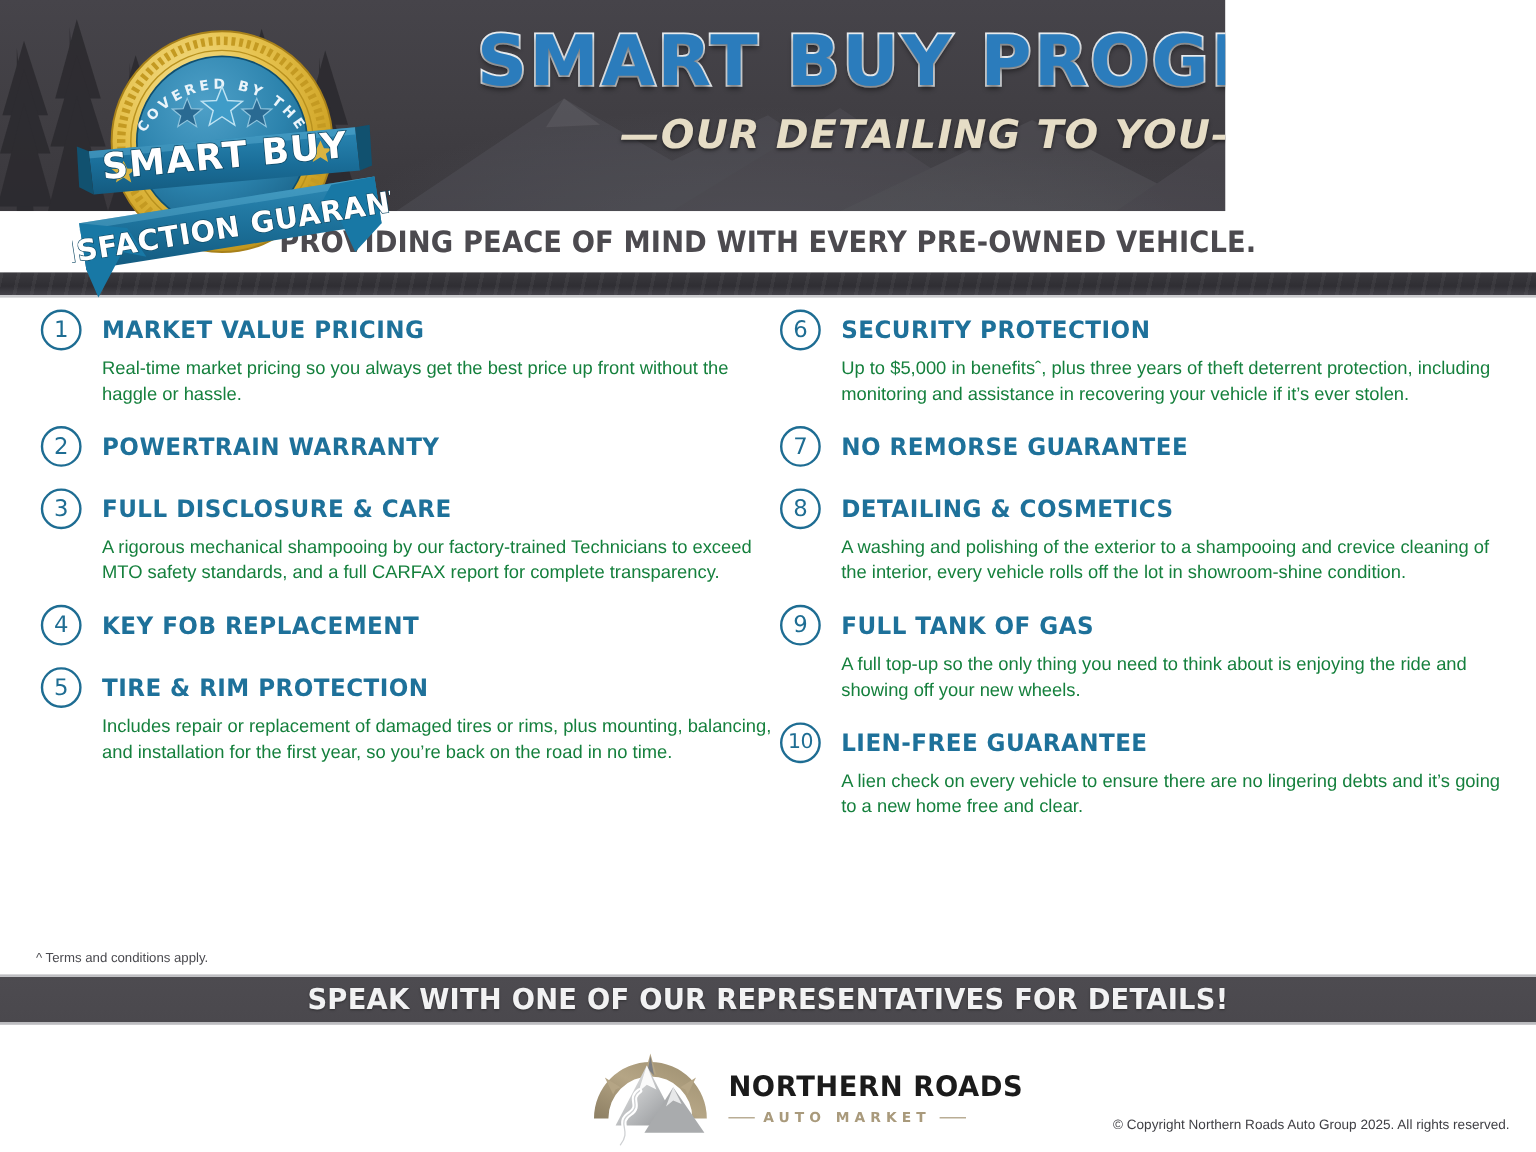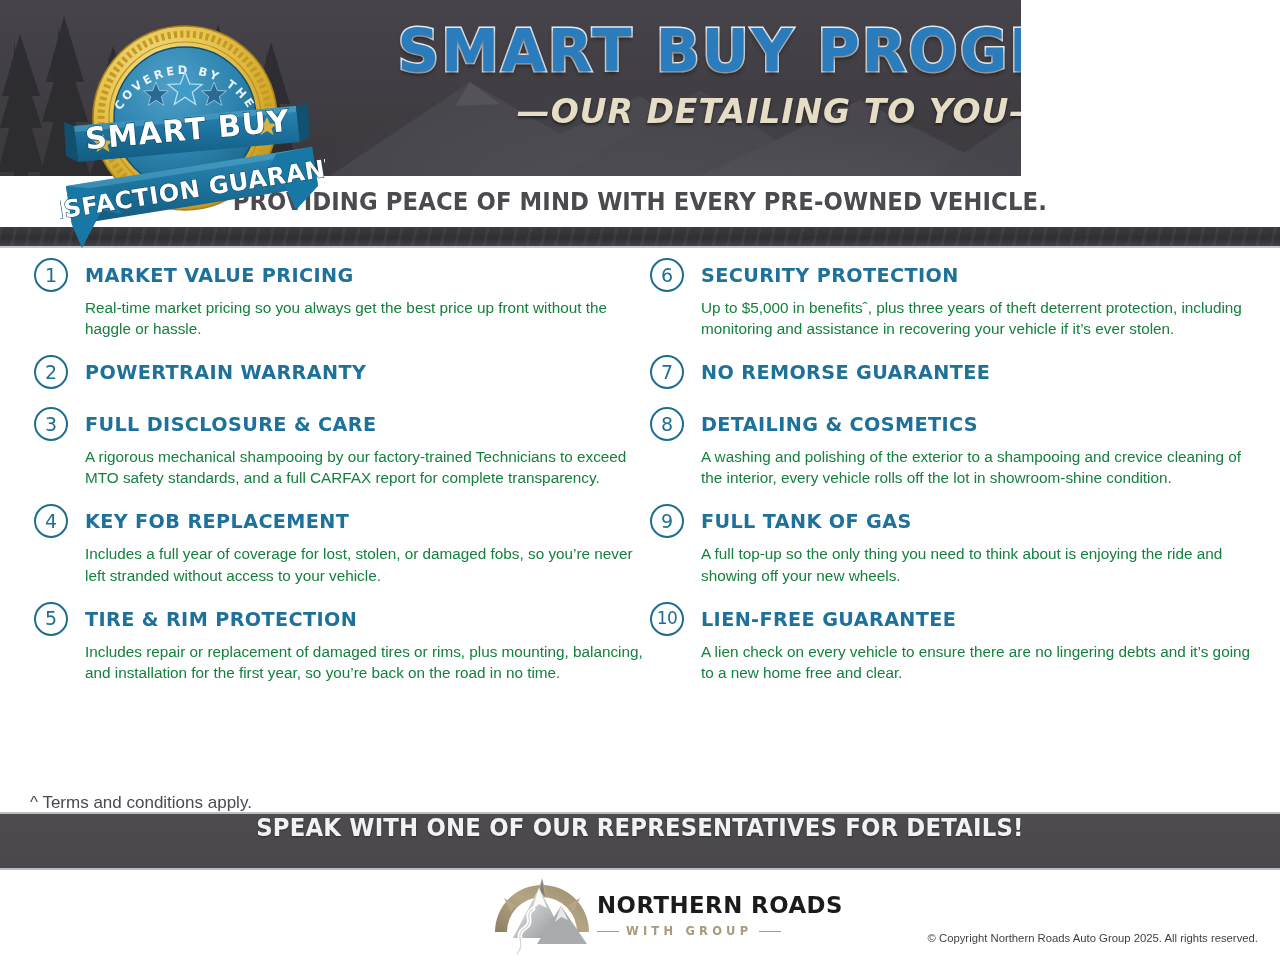--- a/index.html
+++ b/index.html
@@ -113,47 +113,47 @@
     color: #15803d;
     font-family: "Liberation Sans", sans-serif;
     font-size: 15.3px; line-height: 1.38;
     max-width: 560px;
   }
   .col-right .item-body { max-width: 556px; }
 
   
   .terms {
     position: absolute; left: 30px; top: 793px;
-    font-size: 17px; color: #4a4a4f;
+    font-size: 11px; color: #4a4a4f;
     font-family: "Liberation Sans", sans-serif;
   }
 
   
   .footer-bar {
-    position: absolute; left: 0; top: 812px; width: 1280px; height: 58px;
+    position: absolute; left: 0; top: 812px; width: 1280px; height: 42px;
     background: linear-gradient(180deg,#4d4b50 0%, #4a484d 100%);
     border-top: 2px solid #bdbdc1;
     border-bottom: 2px solid #bdbdc1;
-    display: flex; justify-content: center;
+    display: flex; align-items: center; justify-content: center;
   }
   .footer-bar-text {
     color: #f2f2f3;
     font-family: "DejaVu Sans", sans-serif;
     font-size: 24px; font-weight: 700; letter-spacing: .2px;
     transform: scaleX(.95);
     text-shadow: 0 1px 2px rgba(0,0,0,.4);
     white-space: nowrap;
   }
 
   
   .logo-wrap {
     position: absolute; left: 487px; top: 876px;
     display: flex; align-items: center;
   }
-  .logo-text { }
+  .logo-text { margin-left: 10px; }
   .logo-name {
     font-family: "DejaVu Sans", sans-serif;
     font-size: 23.5px; font-weight: 700; letter-spacing: .5px;
     color: #1b1b1b; line-height: 1;
     transform: scaleX(.97); transform-origin: left center;
   }
   .logo-tag {
     margin-top: 7px;
     display: flex; align-items: center; gap: 7px;
     color: #a99a7c;
@@ -317,21 +317,20 @@
           <div class="item-title">FULL DISCLOSURE &amp; CARE</div>
         </div>
         <div class="item-body">A rigorous mechanical shampooing by our factory-trained Technicians to exceed MTO safety standards, and a full CARFAX report for complete transparency.</div>
       </div>
 
       <div class="item">
         <div class="item-head">
           <div class="num-circle">4</div>
           <div class="item-title">KEY FOB REPLACEMENT</div>
         </div>
-        <div class="item-body">Includes a full year of coverage for lost, stolen, or damaged fobs, so you’re never left stranded without access to your vehicle.</div>
       </div>
 
       <div class="item">
         <div class="item-head">
           <div class="num-circle">5</div>
           <div class="item-title">TIRE &amp; RIM PROTECTION</div>
         </div>
         <div class="item-body">Includes repair or replacement of damaged tires or rims, plus mounting, balancing, and installation for the first year, so you’re back on the road in no time.</div>
       </div>
 
@@ -414,21 +413,21 @@
       <polygon points="74,30 100,68 50,68" fill="#a9abad"></polygon>
       <polygon points="74,30 81,44 74,41 68,46" fill="#e7e8e9"></polygon>
 
       <path d="M30,78 C40,66 26,60 38,52 C48,45 36,40 46,33" stroke="#ffffff" stroke-width="4.5" fill="none" stroke-linecap="round"></path>
       <path d="M30,78 C40,66 26,60 38,52 C48,45 36,40 46,33" stroke="#cfd1d3" stroke-width="1.1" fill="none" stroke-linecap="round"></path>
     </svg>
     <div class="logo-text">
       <div class="logo-name">NORTHERN ROADS</div>
       <div class="logo-tag">
         <span class="logo-rule"></span>
-        <span>WITH GROUP</span>
+        <span>AUTO MARKET</span>
         <span class="logo-rule"></span>
       </div>
     </div>
   </div>
 
   <div class="copyright">© Copyright Northern Roads Auto Group 2025. All rights reserved.</div>
 
 </div>
 
 </body></html>

